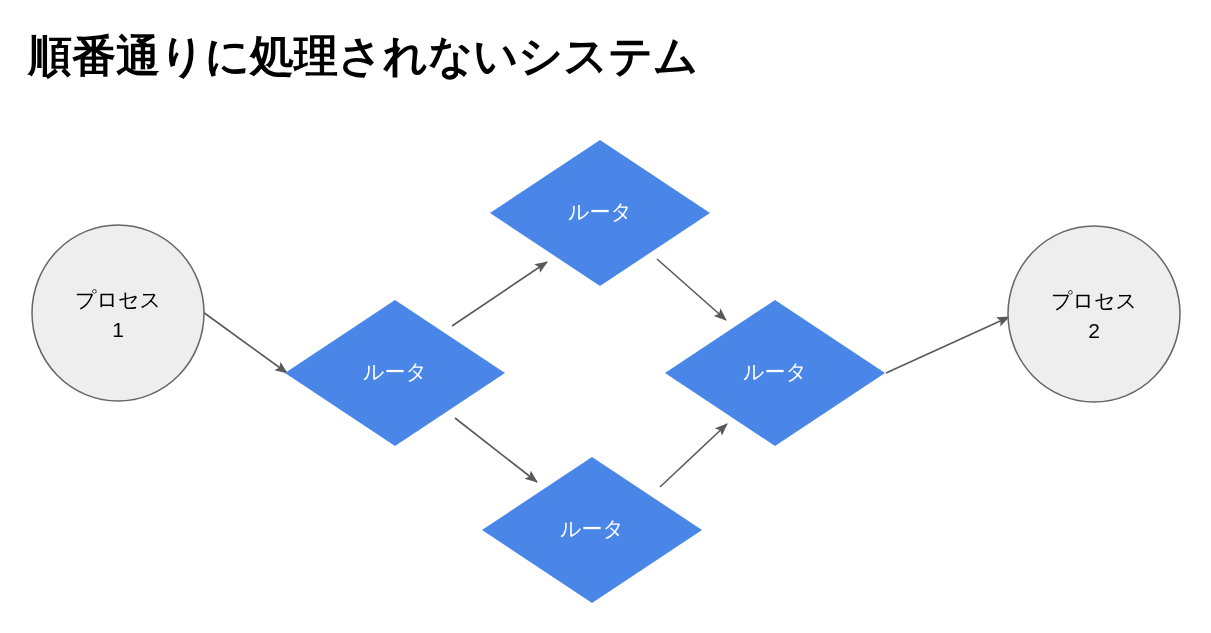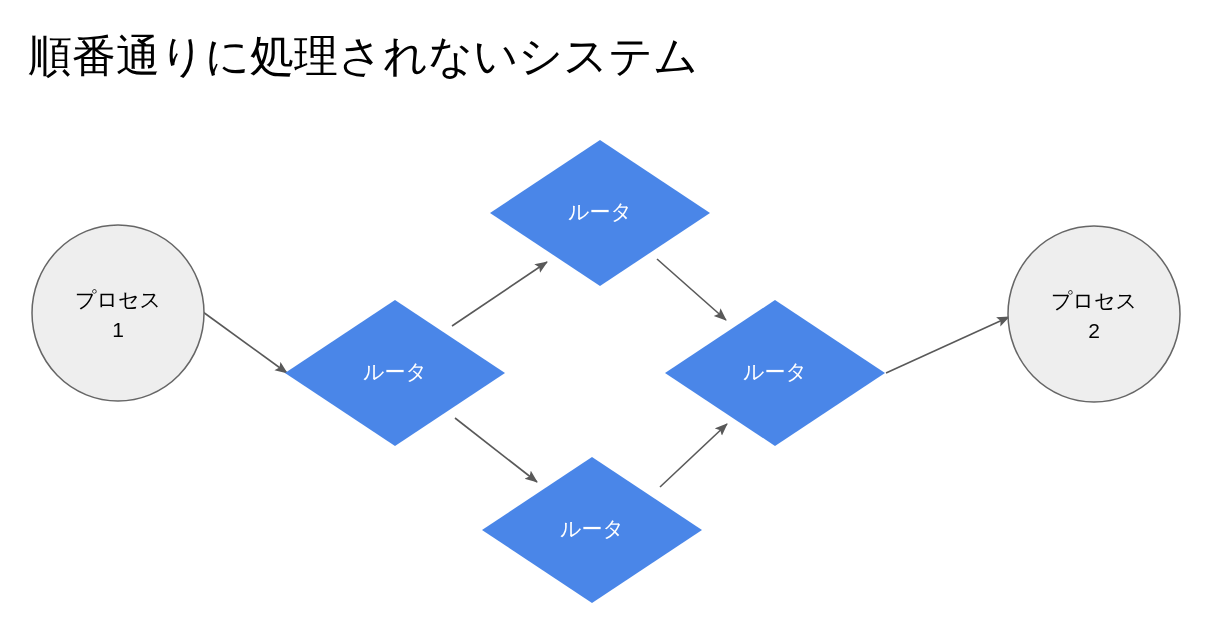--- a/index.html
+++ b/index.html
@@ -17,21 +17,21 @@
     background: #ffffff;
     overflow: hidden;
   }
   #title {
     position: absolute;
     left: 28px;
     top: 28px;
     font-size: 44px;
     line-height: 56px;
     color: #000000;
-    font-weight: 400;
+    font-weight: 700;
     white-space: nowrap;
     letter-spacing: 0px;
   }
   #diagram-svg {
     position: absolute;
     left: 0;
     top: 0;
     width: 1211px;
     height: 633px;
   }

